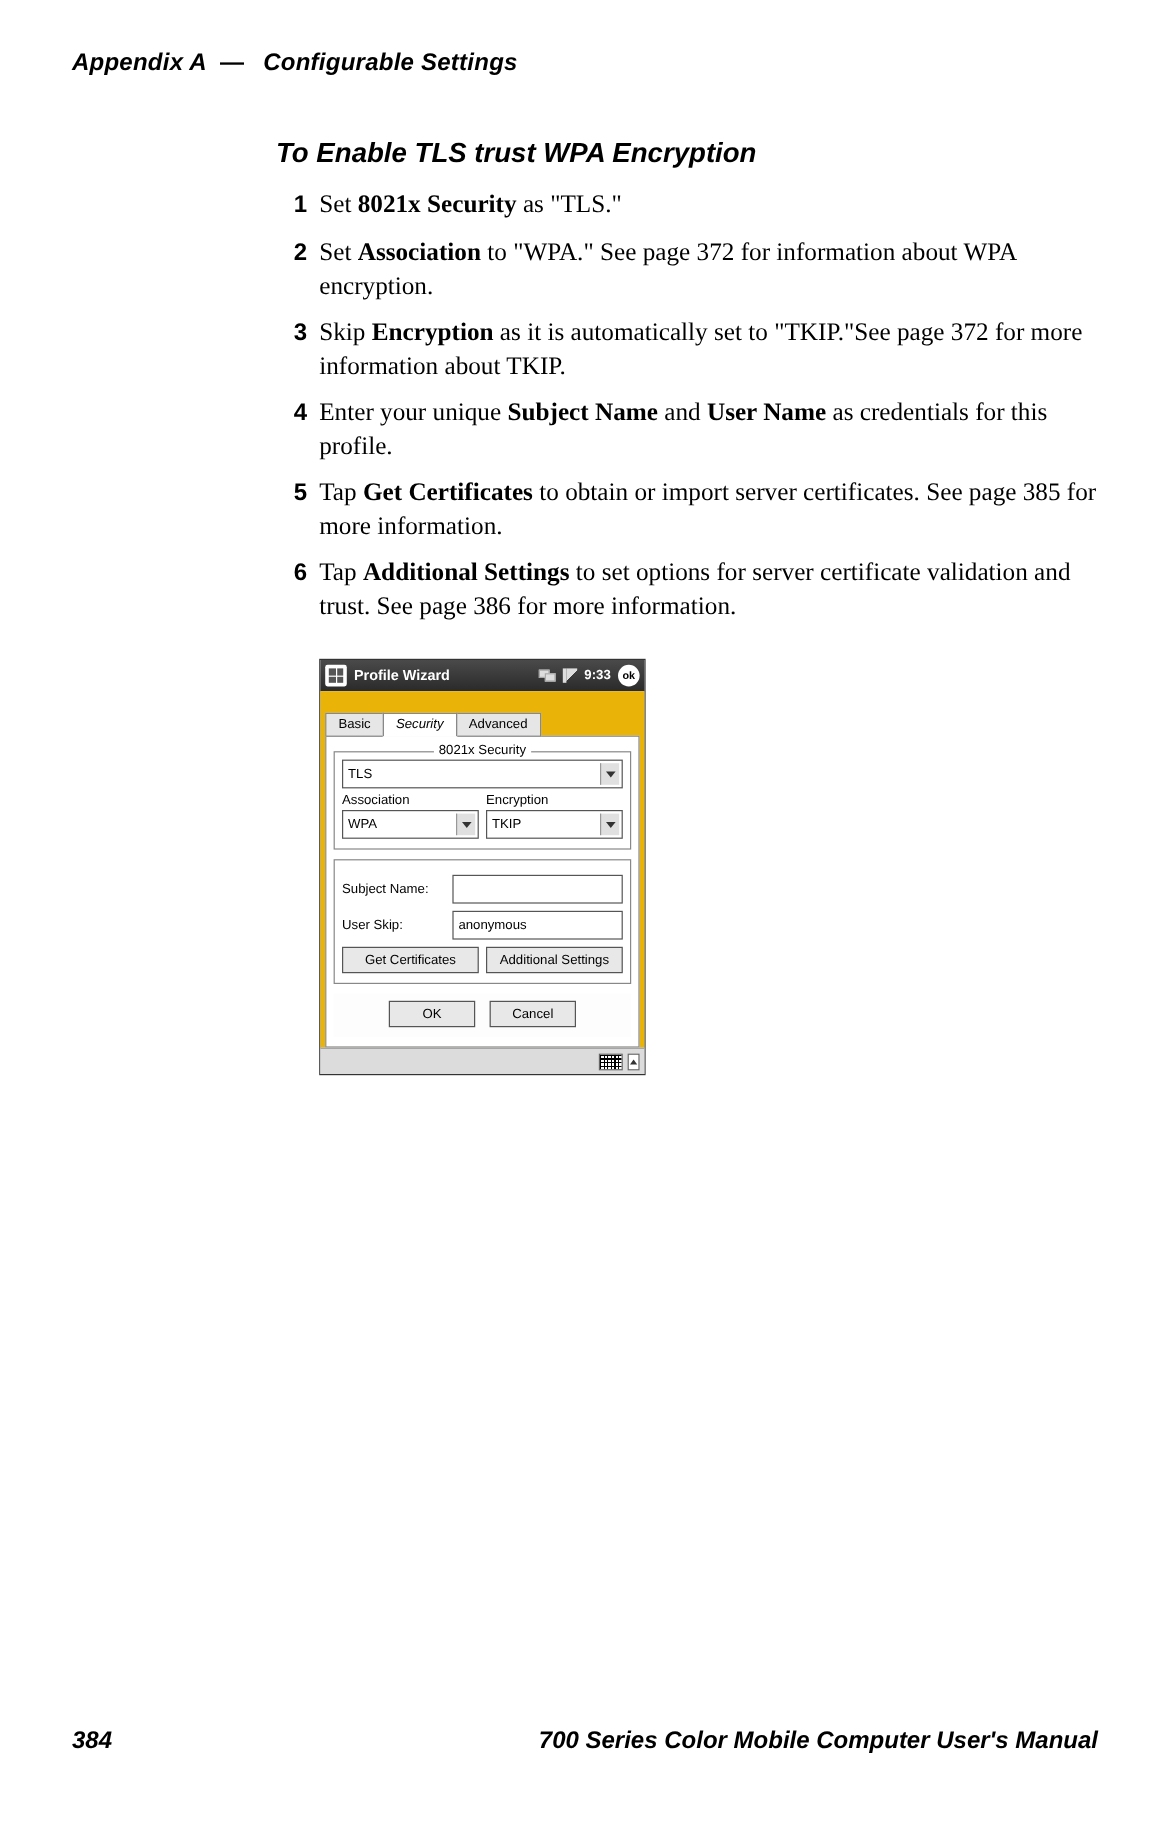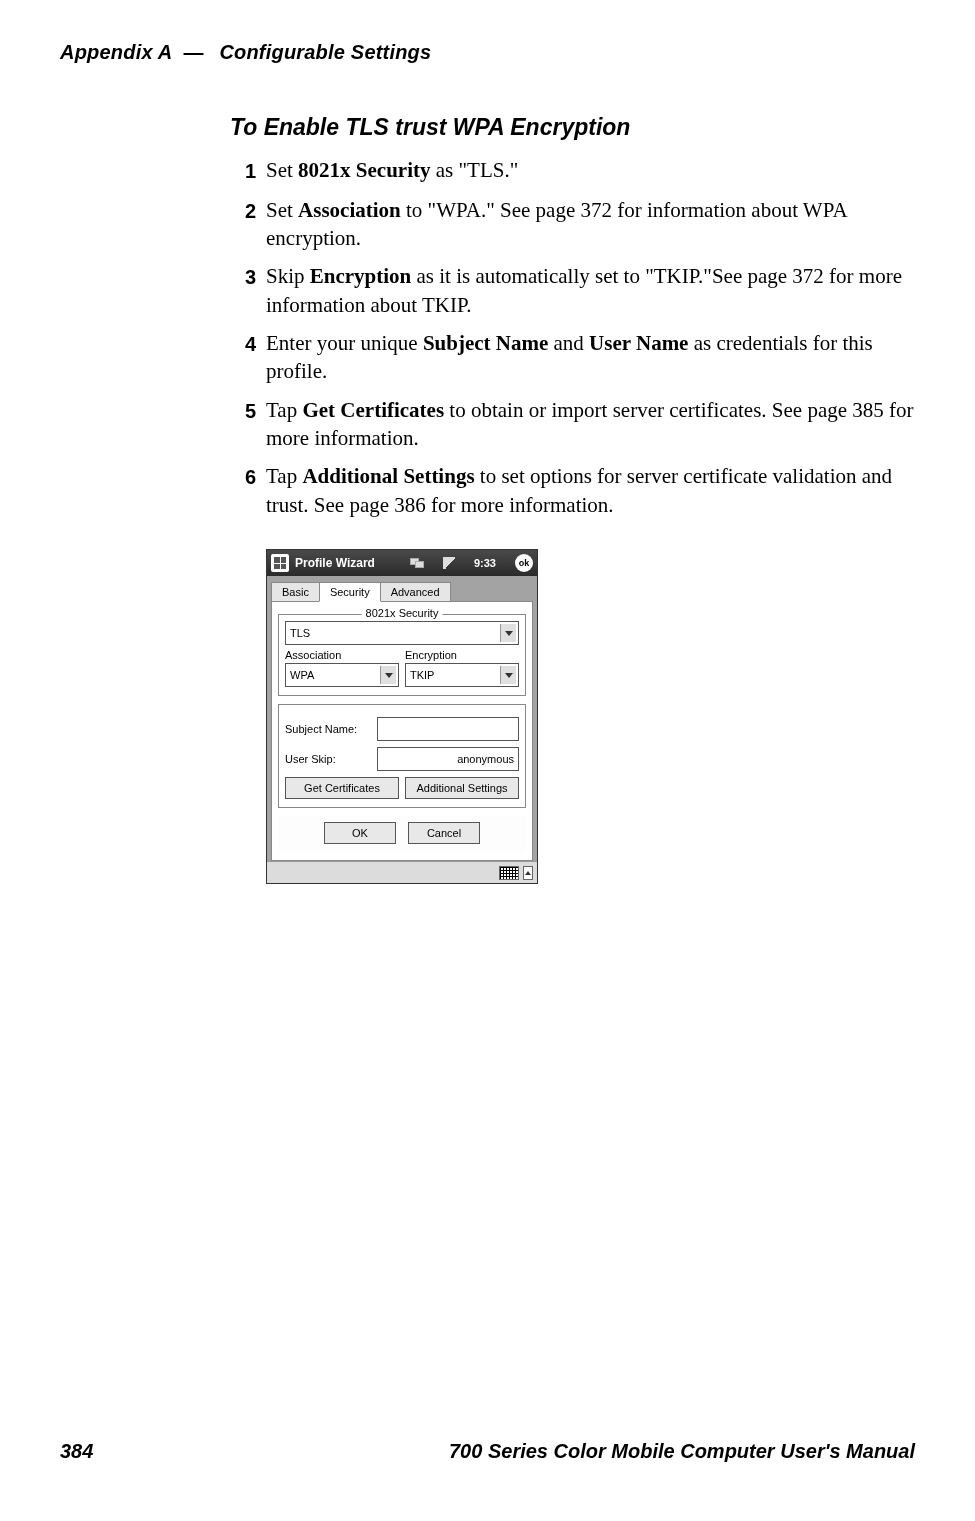--- a/index.html
+++ b/index.html
@@ -15,45 +15,45 @@
   ol.steps > li .body { font: 21px/1.35 Georgia, 'Times New Roman', serif; }
   .body b, .body strong { font-family: Georgia, 'Times New Roman', serif; font-weight: bold; }
 
   
   .shot { margin: 30px 0 0 36px; width: 272px; border: 1px solid #333; background: #fff; font-family: Tahoma, Verdana, Arial, sans-serif; font-size: 11px; color: #000; }
   .titlebar { display: flex; align-items: center; height: 26px; background: linear-gradient(#4a4a4a, #2a2a2a); color: #fff; padding: 0 4px; }
   .flag { width: 18px; height: 18px; margin-right: 6px; background: #fff; border-radius: 2px; display: flex; align-items: center; justify-content: center; }
   .flag-grid { width: 12px; height: 12px; display: grid; grid-template-columns: 1fr 1fr; grid-template-rows: 1fr 1fr; gap: 1px; }
   .flag-grid span { background: #555; }
   .tb-title { font-weight: bold; font-size: 12px; flex: 1; }
-  .tb-icons { display: flex; align-items: center; gap: 19px; }
+  .tb-icons { display: flex; align-items: center; gap: 6px; }
   .net-icon { width: 14px; height: 10px; position: relative; }
   .net-icon::before, .net-icon::after { content: ""; position: absolute; width: 7px; height: 5px; background: #ddd; border: 1px solid #aaa; }
   .net-icon::before { left: 0; top: 0; }
   .net-icon::after { right: 0; bottom: 0; }
   .vol-icon { width: 12px; height: 12px; background: linear-gradient(135deg, #ddd 50%, transparent 50%); border-left: 3px solid #ddd; }
   .clock { font-size: 11px; font-weight: bold; color: #fff; }
   .ok-badge { width: 18px; height: 18px; border-radius: 50%; background: #fff; color: #000; font-size: 9px; font-weight: bold; display: flex; align-items: center; justify-content: center; }
 
-  .device-body { background: #a3a3a3; padding: 4px 4px 0 4px; }
+  .device-body { background: #eab308; padding: 16px 4px 0 4px; }
   .tabs { display: flex; align-items: flex-end; height: 22px; margin-bottom: -1px; }
   .tab { padding: 3px 10px; border: 1px solid #888; background: #e6e6e6; font-size: 11px; margin-right: -1px; position: relative; }
-  .tab.active { background: #fff; border-bottom: 1px solid #fff; z-index: 2; }
+  .tab.active { background: #fff; border-bottom: 1px solid #fff; z-index: 2; font-style: italic; }
   .panel { border: 1px solid #888; background: #fff; padding: 6px 6px 8px 6px; }
   .group { border: 1px solid #888; padding: 6px 6px 8px 6px; margin-bottom: 8px; position: relative; }
   .group-title { position: absolute; top: -8px; left: 50%; transform: translateX(-50%); background: #fff; padding: 0 4px; font-size: 11px; }
   .select, .textfield { border: 1px solid #555; height: 24px; background: #fff; display: flex; align-items: center; padding: 0 4px; font-size: 11px; position: relative; }
   .select .caret { position: absolute; right: 2px; top: 2px; bottom: 2px; width: 16px; background: #e0e0e0; border-left: 1px solid #999; display: flex; align-items: center; justify-content: center; }
   .select .caret::after { content: ""; border-left: 4px solid transparent; border-right: 4px solid transparent; border-top: 5px solid #333; }
   .row2 { display: flex; gap: 6px; margin-top: 4px; }
   .col { flex: 1; }
   .col-label { font-size: 11px; margin-bottom: 2px; }
   .form-row { display: flex; align-items: center; margin: 6px 0; }
   .form-row label { width: 92px; font-size: 11px; }
-  .form-row .textfield { flex: 1; justify-content: flex-end; }
+  .form-row .textfield { flex: 1; }
   .btn-row { display: flex; gap: 6px; margin-top: 6px; }
   .btn { flex: 1; border: 1px solid #555; background: #e8e8e8; height: 22px; font-size: 11px; display: flex; align-items: center; justify-content: center; }
   .action-row { display: flex; justify-content: center; gap: 12px; padding: 6px 0 8px 0; background: #fdfdfd; }
   .action-row .btn { flex: 0 0 72px; }
   .bottom-bar { height: 22px; background: #dcdcdc; border-top: 1px solid #999; display: flex; align-items: center; justify-content: flex-end; padding: 0 4px; gap: 4px; }
   .sip { width: 20px; height: 14px; border: 1px solid #666; background: #fff; background-image: repeating-linear-gradient(#000 0 1px, transparent 1px 3px), repeating-linear-gradient(90deg, #000 0 1px, transparent 1px 3px); }
   .arrow-up { width: 10px; height: 14px; border: 1px solid #666; display:flex; align-items:center; justify-content:center; background:#fff;}
   .arrow-up::after { content:""; border-left:3px solid transparent; border-right:3px solid transparent; border-bottom:4px solid #333;}
 
   .footer { position: absolute; left: 60px; right: 60px; bottom: 60px; display: flex; justify-content: space-between; align-items: baseline; }

